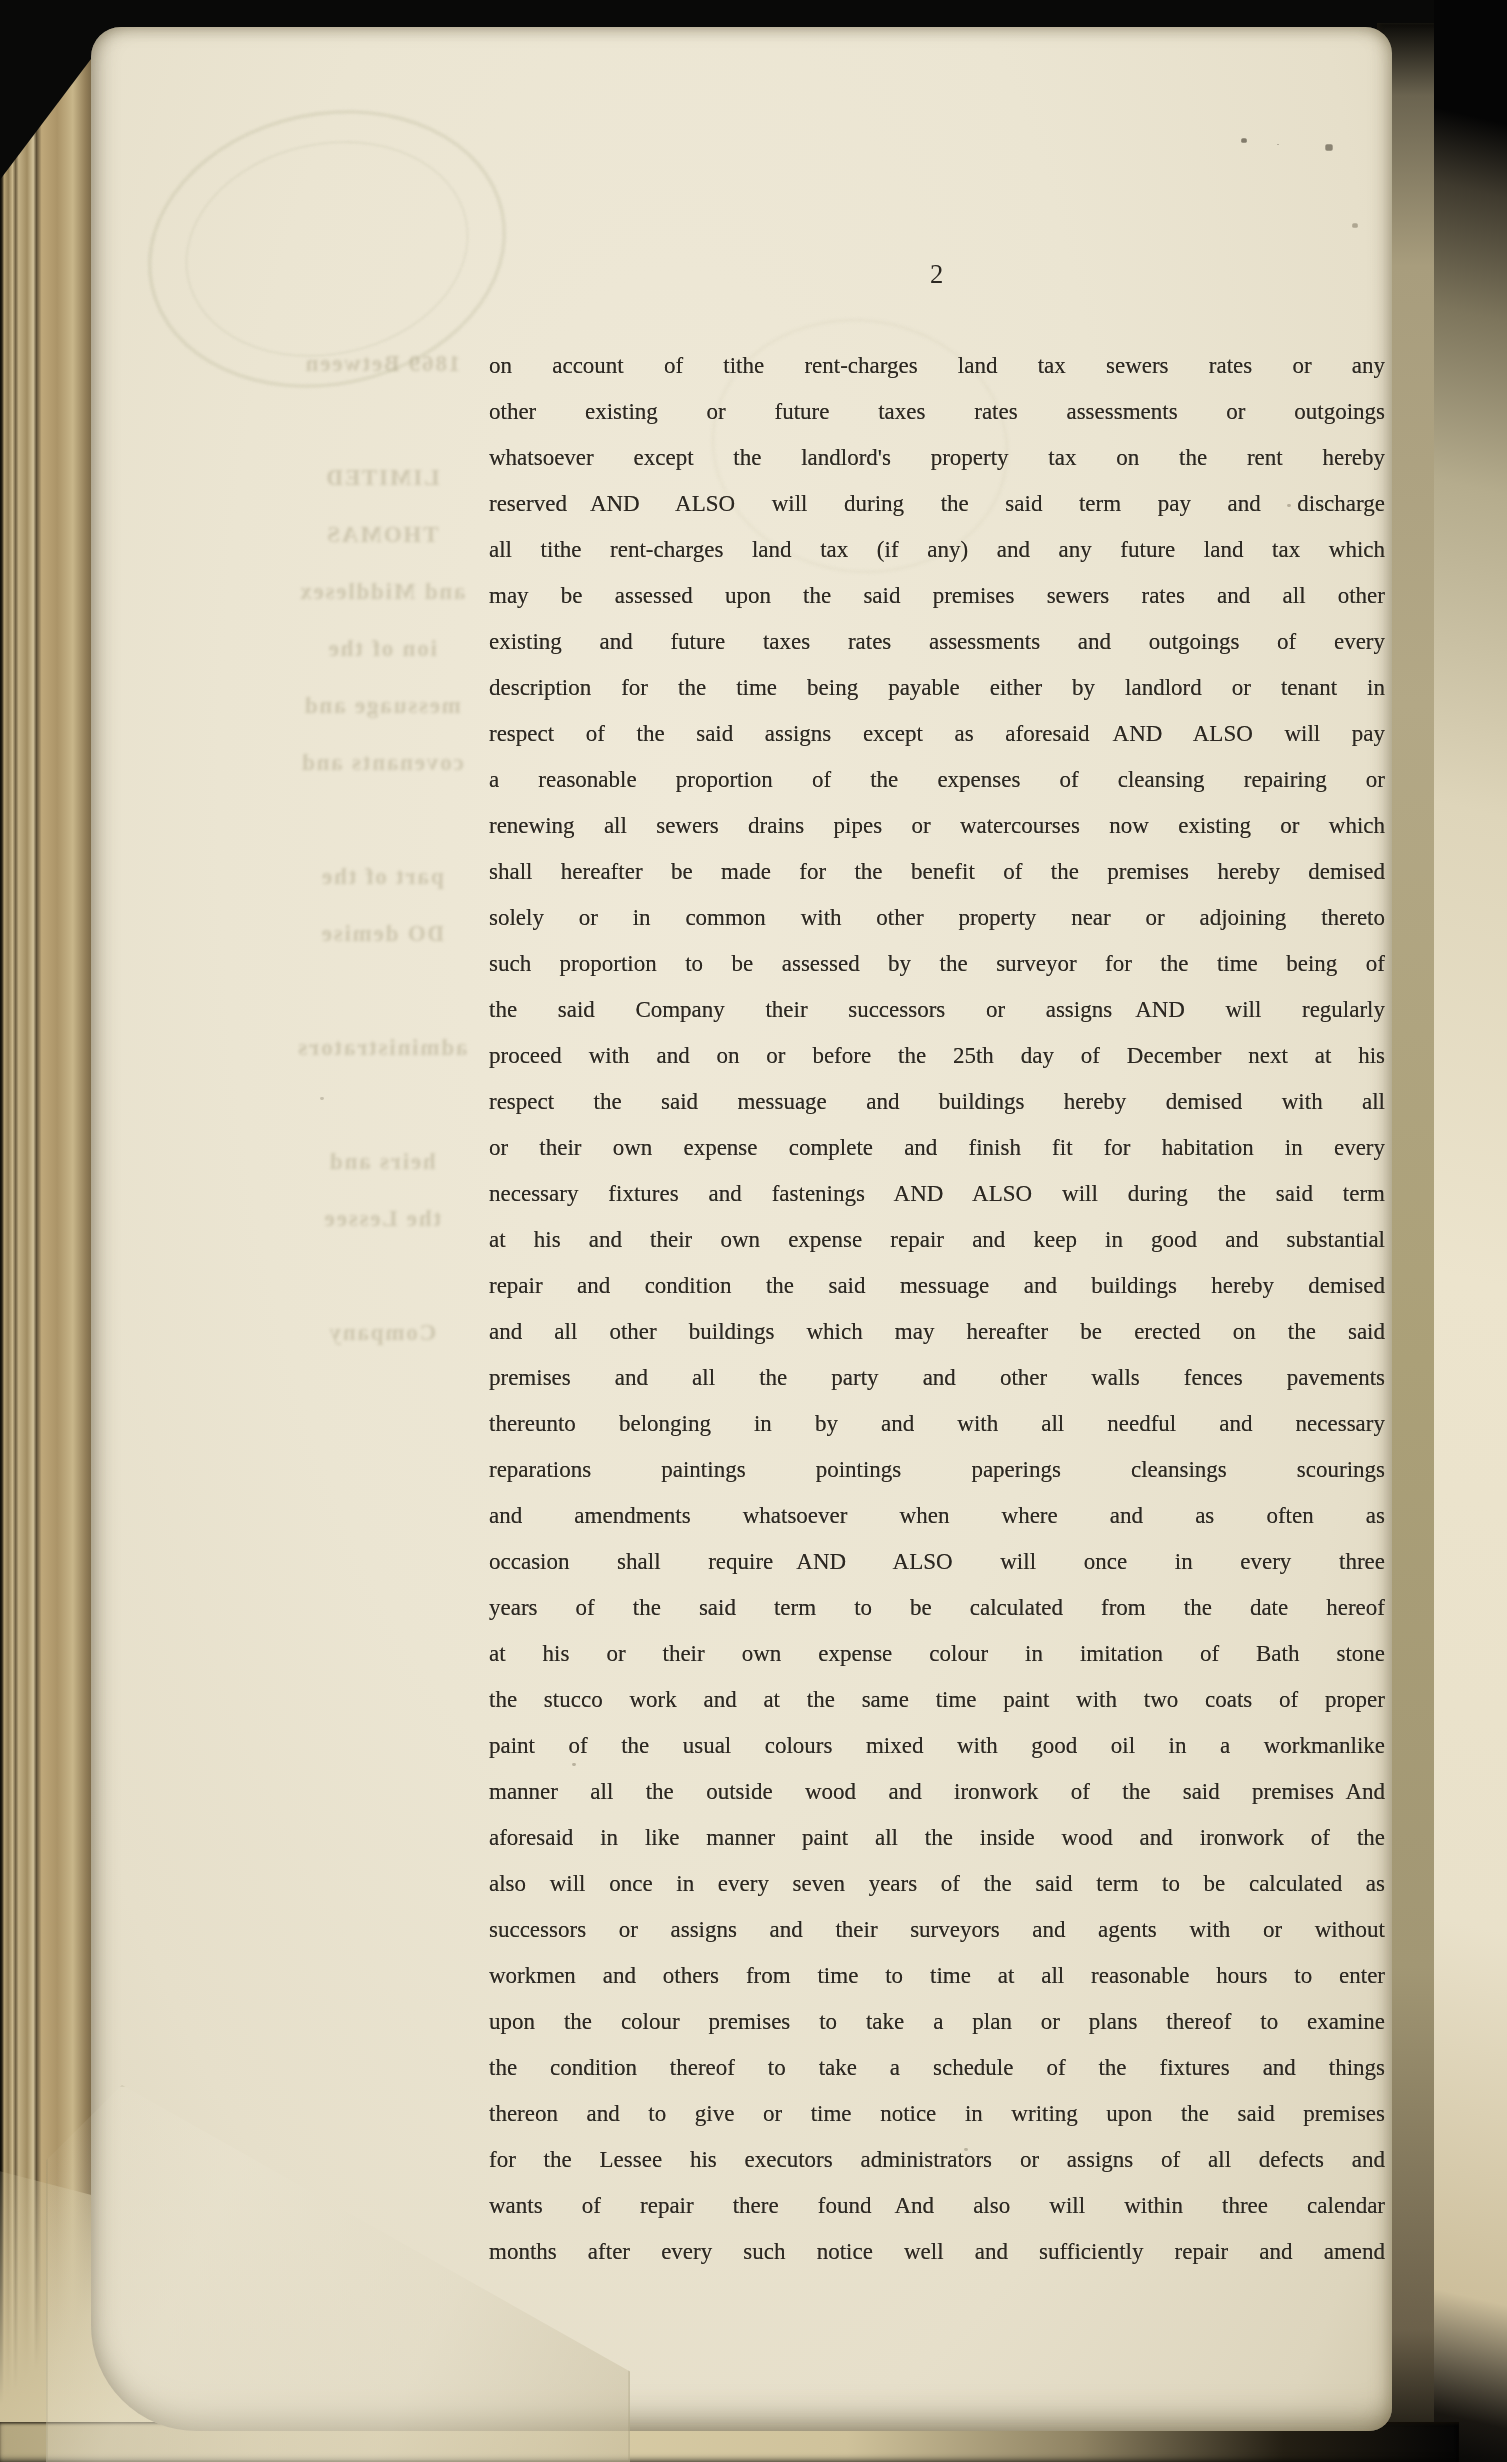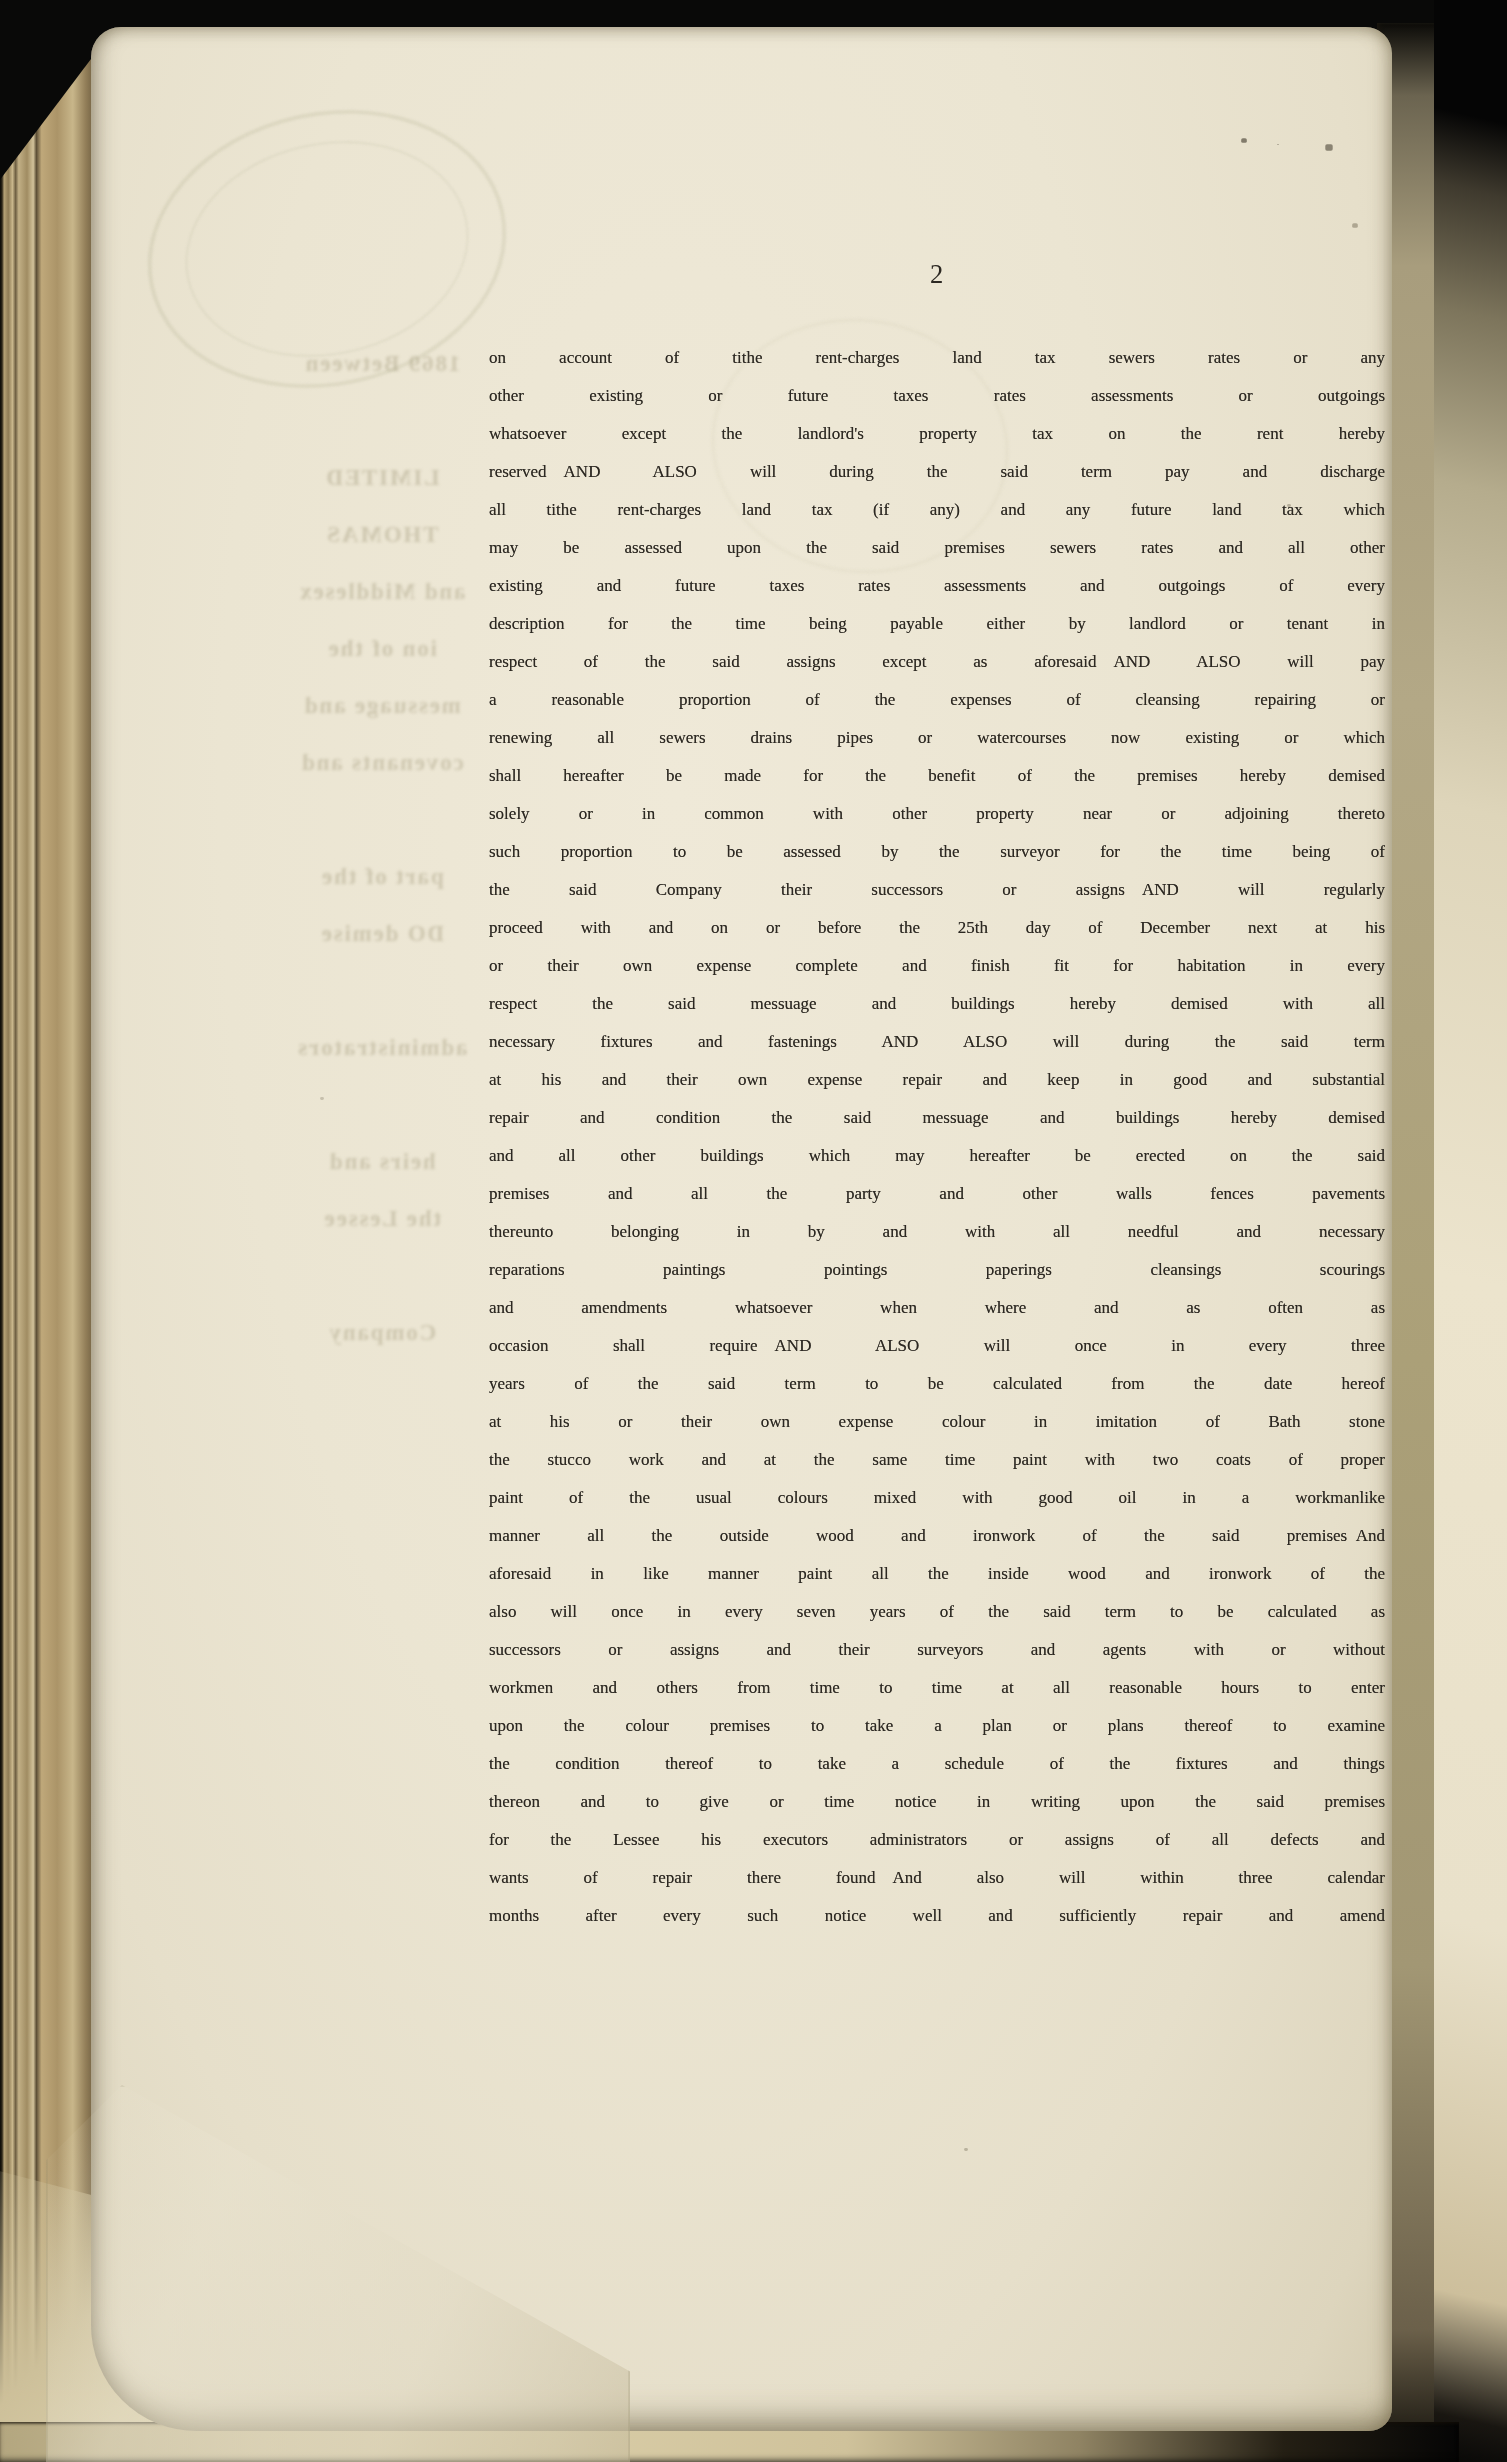--- a/index.html
+++ b/index.html
@@ -53,22 +53,22 @@
 
   
   .ghost-col{position:absolute;left:158px;top:308px;width:266px;}
   .ghost-line{height:57px;font-weight:bold;font-size:23px;line-height:57px;text-align:center;
     transform:scaleX(-1);color:rgba(143,134,100,.32);filter:blur(1.4px);letter-spacing:1.8px;}
 
   
   .page-number{position:absolute;left:398px;top:232px;width:896px;text-align:center;
     font-size:26.6px;color:#2c2822;letter-spacing:0.9px;}
   .text-block{position:absolute;left:398px;top:312px;width:896px;}
-  .text-line{height:38px;line-height:38px;font-size:17px;color:#2c2822;
-    text-align:justify;text-align-last:justify;text-shadow:0 0 0.4px rgba(44,40,34,.6);}
+  .text-line{height:38px;line-height:38px;font-size:23px;color:#2c2822;
+    text-align:justify;text-align-last:justify;text-shadow:0 0 0.4px rgba(44,40,34,.6);margin-top:8px;}
 
   
   .specks{position:absolute;left:0;top:0;width:1.8px;height:1.8px;border-radius:50%;
     box-shadow:
       1152px 113px 0 1.8px rgba(45,40,28,.55),
       1237px 120px 0 2.7px rgba(45,40,28,.5),
       1186px 117px 0 0 rgba(45,40,28,.3),
       1263px 198px 0 1.8px rgba(70,60,40,.35),
       1197px 478px 0 0.9px rgba(70,60,40,.3),
       482px 1737px 0 0.9px rgba(70,60,40,.3),
@@ -134,22 +134,22 @@
         <div class="text-line">existing and future taxes rates assessments and outgoings of every</div>
         <div class="text-line">description for the time being payable either by landlord or tenant in</div>
         <div class="text-line">respect of the said assigns except as aforesaid AND ALSO will pay</div>
         <div class="text-line">a reasonable proportion of the expenses of cleansing repairing or</div>
         <div class="text-line">renewing all sewers drains pipes or watercourses now existing or which</div>
         <div class="text-line">shall hereafter be made for the benefit of the premises hereby demised</div>
         <div class="text-line">solely or in common with other property near or adjoining thereto</div>
         <div class="text-line">such proportion to be assessed by the surveyor for the time being of</div>
         <div class="text-line">the said Company their successors or assigns AND will regularly</div>
         <div class="text-line">proceed with and on or before the 25th day of December next at his</div>
+        <div class="text-line">respect the said messuage and buildings hereby demised with all</div>
         <div class="text-line">or their own expense complete and finish fit for habitation in every</div>
-        <div class="text-line">respect the said messuage and buildings hereby demised with all</div>
         <div class="text-line">necessary fixtures and fastenings AND ALSO will during the said term</div>
         <div class="text-line">at his and their own expense repair and keep in good and substantial</div>
         <div class="text-line">repair and condition the said messuage and buildings hereby demised</div>
         <div class="text-line">and all other buildings which may hereafter be erected on the said</div>
         <div class="text-line">premises and all the party and other walls fences pavements</div>
         <div class="text-line">thereunto belonging in by and with all needful and necessary</div>
         <div class="text-line">reparations paintings pointings paperings cleansings scourings</div>
         <div class="text-line">and amendments whatsoever when where and as often as</div>
         <div class="text-line">occasion shall require AND ALSO will once in every three</div>
         <div class="text-line">years of the said term to be calculated from the date hereof</div>

